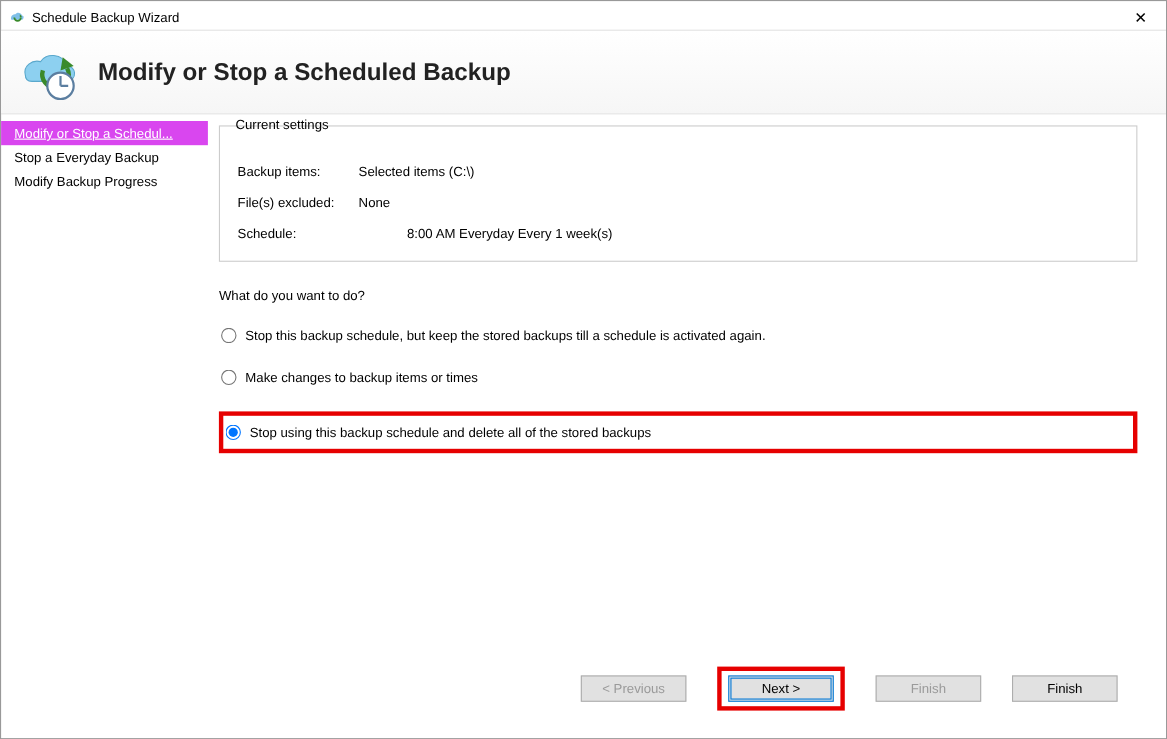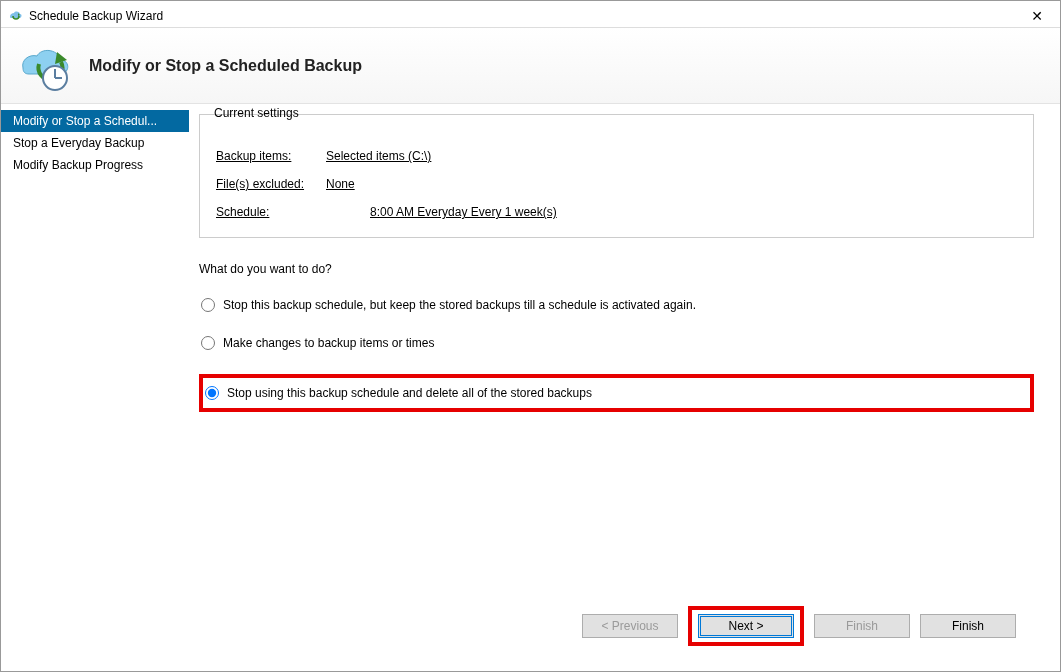--- a/index.html
+++ b/index.html
@@ -5,44 +5,44 @@
   * { box-sizing: border-box; }
   html, body { margin: 0; padding: 0; font-family: "Segoe UI", Tahoma, sans-serif; font-size: 12px; color: #000; }
   .window { width: 1061px; height: 672px; background: #fff; border: 1px solid #999; display: flex; flex-direction: column; }
   .titlebar { height: 27px; border-bottom: 1px solid #ddd; display: flex; align-items: center; padding: 4px 0 0 6px; }
   .titlebar .title-icon { width: 16px; height: 16px; margin-right: 6px; }
   .titlebar .title-text { flex: 1; font-size: 12px; }
   .titlebar .close { width: 46px; height: 26px; display:flex; align-items:center; justify-content:center; font-size:14px; font-family: Arial, sans-serif; cursor:pointer; }
 
   .header { height: 76px; background: linear-gradient(#ffffff, #f6f6f6); border-bottom: 1px solid #e3e3e3; display:flex; align-items:center; padding: 0 14px; }
   .header-icon { width: 56px; height: 56px; margin-right: 18px; }
-  .header-title { font-size: 16px; font-weight: bold; color:#222; }
+  .header-title { font-size: 22px; font-weight: bold; color:#222; }
 
   .body { flex:1; display:flex; min-height:0; }
   .sidebar { width: 188px; padding: 6px 0; }
   .sidebar-item { padding: 4px 12px; font-size: 12px; color:#000; cursor:pointer; white-space: nowrap; overflow:hidden; text-overflow: ellipsis; }
-  .sidebar-item.active { background:#0369a1; color:#fff; }
+  .sidebar-item.active { background:#d946ef; color:#fff;text-decoration:underline; }
 
   .main { flex:1; padding: 10px 26px 22px 10px; display:flex; flex-direction:column; }
   .fieldset { border:1px solid #ccc; padding: 14px 16px 18px 16px; margin: 0 0 24px 0; }
   .legend { position: relative; top:-23px; left:-6px; background:#fff; padding:0 4px; display:inline-block; height:0; }
   .legend-text { font-size:12px; }
-  .setting-row { display:flex; margin-top: 6px; margin-bottom: 14px; text-decoration: underline; }
+  .setting-row { display:flex; margin-top: 6px; margin-bottom: 14px; }
   .setting-row:last-child { margin-bottom: 0; gap: 44px;}
   .setting-label { width: 110px; }
   .setting-value { flex:1; }
 
   .prompt { margin-bottom: 22px; }
   .radio-row { display:flex; align-items:center; margin-bottom: 24px; }
   .radio-row input[type=radio] { width:14px; height:14px; margin: 0 8px 0 2px; }
   .radio-row label { cursor:pointer; }
 
   .highlight-box { border: 4px solid #e60000; padding: 8px 0; margin-bottom: 18px; display:flex; align-items:center; }
 
-  .footer { height: 46px; display:flex; align-items:center; justify-content:flex-end; padding-right: 18px; gap: 10px; }
+  .footer { height: 46px; display:flex; align-items:center; justify-content:flex-end; padding-right: 18px; gap: 28px; }
   .btn { width: 96px; height: 24px; border:1px solid #adadad; background:#e1e1e1; display:flex; align-items:center; justify-content:center; cursor:pointer; font-size:12px; }
   .btn.disabled { color:#9a9a9a; cursor:default; }
   .btn.primary { border:1px solid #0078d7; outline:1px solid #0078d7; outline-offset:-3px; }
   .btn-wrap-highlight { border:4px solid #e60000; padding:4px 6px; }
 </style>
 </head>
 <body>
 
 <div class="window">
 

